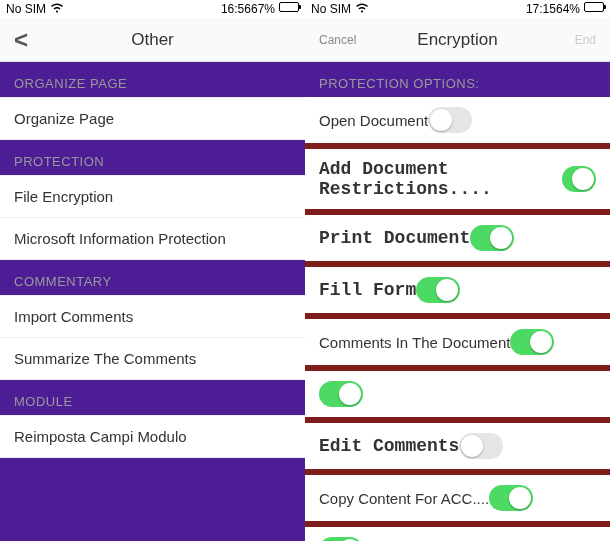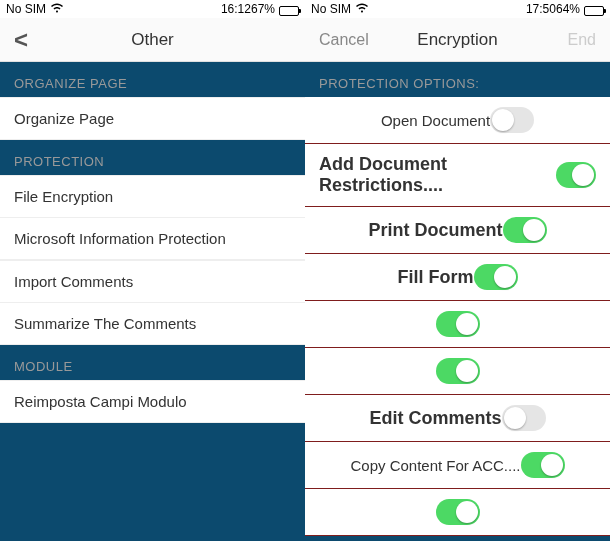--- a/index.html
+++ b/index.html
@@ -1,31 +1,31 @@
 <!DOCTYPE html>
 <html><head>
 <meta charset="utf-8">
 <style>
   * { margin:0; padding:0; box-sizing:border-box; font-family:-apple-system,Helvetica Neue,Arial,sans-serif; }
   body { width:610px; height:541px; display:flex; background:#fff; overflow:hidden; }
-  .pane { width:305px; height:541px; display:flex; flex-direction:column; background:#0c4a6e; }
+  .pane { width:305px; height:541px; display:flex; flex-direction:column; background:#4c1d95; }
   .status { height:18px; display:flex; align-items:center; padding:0 6px; font-size:12px; color:#000; background:#fff; }
   .status .left { flex:1; display:flex; align-items:center; gap:4px; }
-  .status .right { display:flex; align-items:flex-end; gap:4px; }
+  .status .right { display:flex; align-items:flex-start; gap:4px; }
   .header { height:44px; display:flex; align-items:center; background:#fafafa; border-bottom:1px solid #e0e0e0; position:relative; }
-  .header .hbtn { font-size:16px; color:#888; padding:0 14px; }
+  .header .hbtn { font-size:12px; color:#888; padding:0 14px; }
   .header .title { position:absolute; left:0; right:0; text-align:center; font-size:17px; color:#333; pointer-events:none; }
   .header .back { font-size:24px; color:#555; padding:0 14px; font-weight:bold; }
   .scroll { flex:1; overflow:hidden; }
   .section-h { font-size:13px; color:#999; letter-spacing:0.5px; padding:14px 14px 6px; text-transform:uppercase; }
   .row { background:#fff; border-bottom:1px solid #eee; padding:12px 14px; font-size:15px; color:#333; }
   .row.first { border-top:1px solid #eee; }
-  .optrow { background:#fff; border-bottom:1px solid #7f1d1d; padding:10px 14px; display:flex; align-items:center; justify-content:center; }
+  .optrow { background:#fff; border-bottom:6px solid #7f1d1d; padding:10px 14px; display:flex; align-items:center; justify-content:flex-start; }
   .optrow .lbl { font-size:15px; color:#333; }
-  .optrow.bold .lbl { font-weight:bold; font-size:18px; }
+  .optrow.bold .lbl { font-weight:bold; font-size:18px;font-family:Liberation Mono, monospace; }
   .switch { width:44px; height:26px; border-radius:13px; position:relative; }
   .switch.on { background:#4cd964; }
   .switch.off { background:#e5e5e5; }
   .switch .knob { position:absolute; top:2px; width:22px; height:22px; border-radius:50%; background:#fff; box-shadow:0 1px 2px rgba(0,0,0,0.3); }
   .switch.on .knob { right:2px; }
   .switch.off .knob { left:2px; }
   .pwdrow { padding:12px 14px; font-size:15px; color:#888; }
   .battery { display:inline-flex; align-items:center; }
   .battery .shell { width:20px; height:10px; border:1px solid #000; border-radius:2px; position:relative; }
   .battery .shell::after { content:""; position:absolute; right:-3px; top:2px; width:2px; height:4px; background:#000; border-radius:0 1px 1px 0; }
@@ -39,56 +39,57 @@
 <div class="pane">
   <div class="status">
     <div class="left">
       <span>No SIM</span>
       <span class="wifi">
         <svg width="14" height="10" viewBox="0 0 14 10">
             <path d="M7 9.5c.6 0 1-.5 1-1s-.4-1-1-1-1 .5-1 1 .4 1 1 1zM3.5 5.5C4.5 4.5 5.7 4 7 4s2.5.5 3.5 1.5l-1 1C8.8 5.8 8 5.5 7 5.5s-1.8.3-2.5 1zM1 3C2.6 1.4 4.7.5 7 .5S11.4 1.4 13 3l-1 1C10.7 2.7 9 2 7 2S3.3 2.7 2 4z" fill="#000"></path>
           </svg>
       </span>
     </div>
-    <span>16:12</span>
+    <span>16:56</span>
     <div class="right">
       <span>67%</span>
       <span class="battery">
           <span class="shell"><span class="fill" style="width:67%"></span></span>
         </span>
     </div>
   </div>
   <div class="header">
     <span class="back">&lt;</span>
     <span class="title">Other</span>
   </div>
   <div class="scroll" id="left-scroll">
       <div class="section-h">ORGANIZE PAGE</div>
       <div class="row first">Organize Page</div>
       <div class="section-h">PROTECTION</div>
       <div class="row first">File Encryption</div>
       <div class="row">Microsoft Information Protection</div>
+      <div class="section-h">COMMENTARY</div>
       <div class="row first">Import Comments</div>
       <div class="row">Summarize The Comments</div>
       <div class="section-h">MODULE</div>
       <div class="row first">Reimposta Campi Modulo</div>
     </div>
 </div>
 
 <div class="pane">
   <div class="status">
     <div class="left">
       <span>No SIM</span>
       <span class="wifi">
         <svg width="14" height="10" viewBox="0 0 14 10">
             <path d="M7 9.5c.6 0 1-.5 1-1s-.4-1-1-1-1 .5-1 1 .4 1 1 1zM3.5 5.5C4.5 4.5 5.7 4 7 4s2.5.5 3.5 1.5l-1 1C8.8 5.8 8 5.5 7 5.5s-1.8.3-2.5 1zM1 3C2.6 1.4 4.7.5 7 .5S11.4 1.4 13 3l-1 1C10.7 2.7 9 2 7 2S3.3 2.7 2 4z" fill="#000"></path>
           </svg>
       </span>
     </div>
-    <span>17:50</span>
+    <span>17:15</span>
     <div class="right">
       <span>64%</span>
       <span class="battery inv">
           <span class="shell"><span class="fill" style="width:64%"></span></span>
         </span>
     </div>
   </div>
   <div class="header">
     <span class="hbtn">Cancel</span>
     <span class="title">Encryption</span>
@@ -115,20 +116,21 @@
             <span class="knob"></span>
           </span>
         </div>
         <div class="optrow bold">
           <span class="lbl">Fill Form</span>
           <span class="switch on">
             <span class="knob"></span>
           </span>
         </div>
         <div class="optrow">
+          <span class="lbl">Comments In The Document</span>
           <span class="switch on">
             <span class="knob"></span>
           </span>
         </div>
         <div class="optrow">
           <span class="switch on">
             <span class="knob"></span>
           </span>
         </div>
         <div class="optrow bold">

